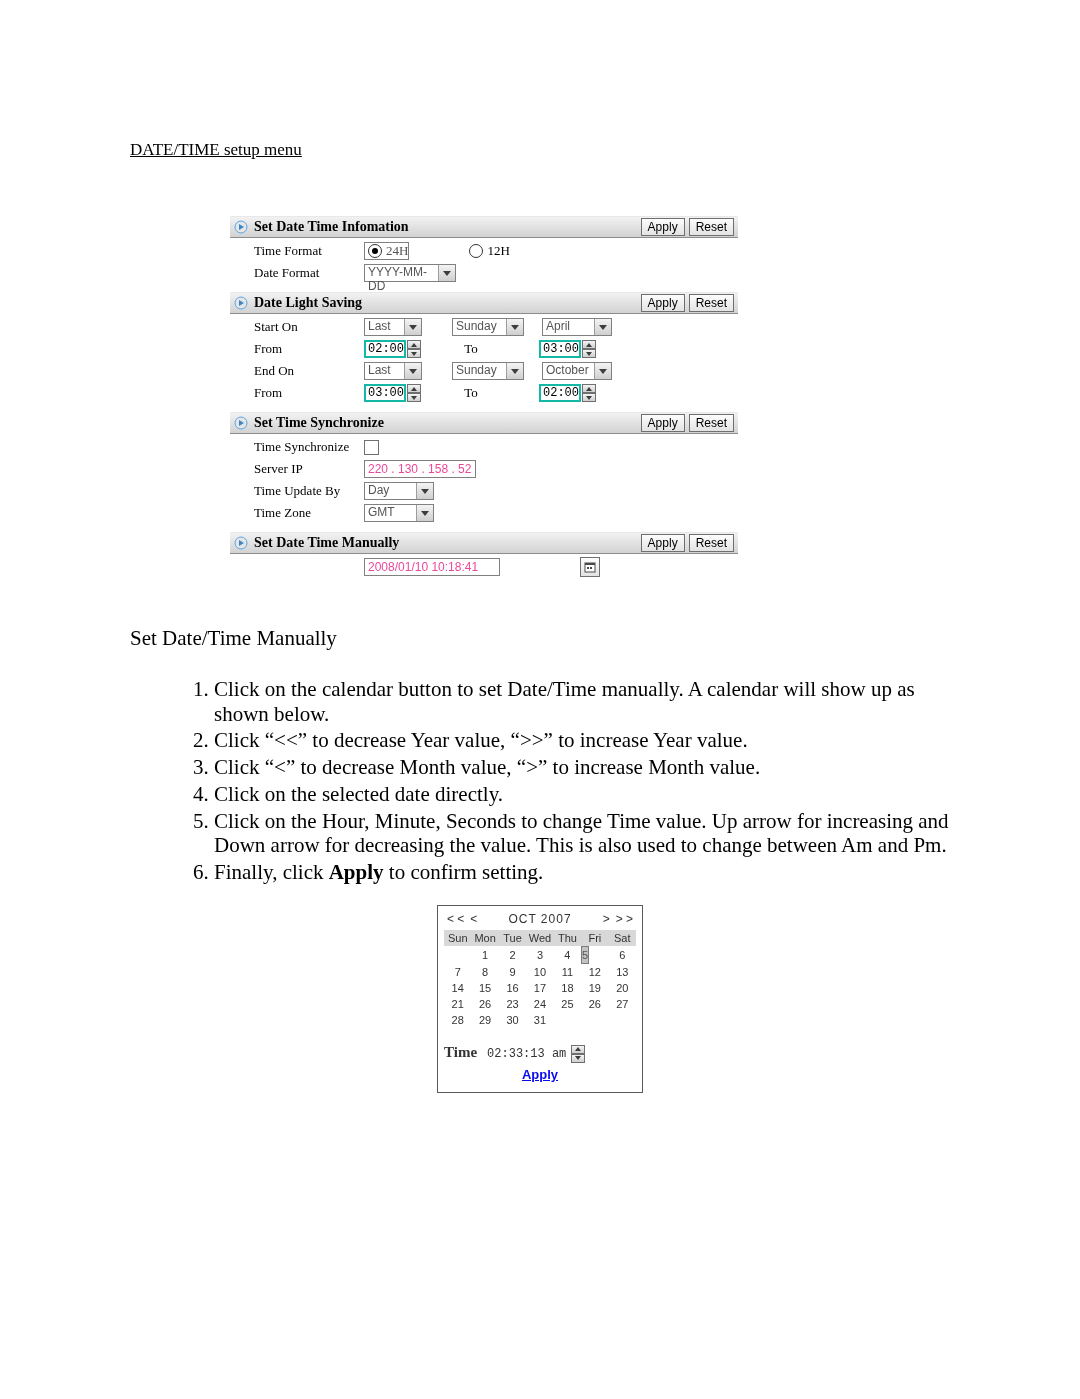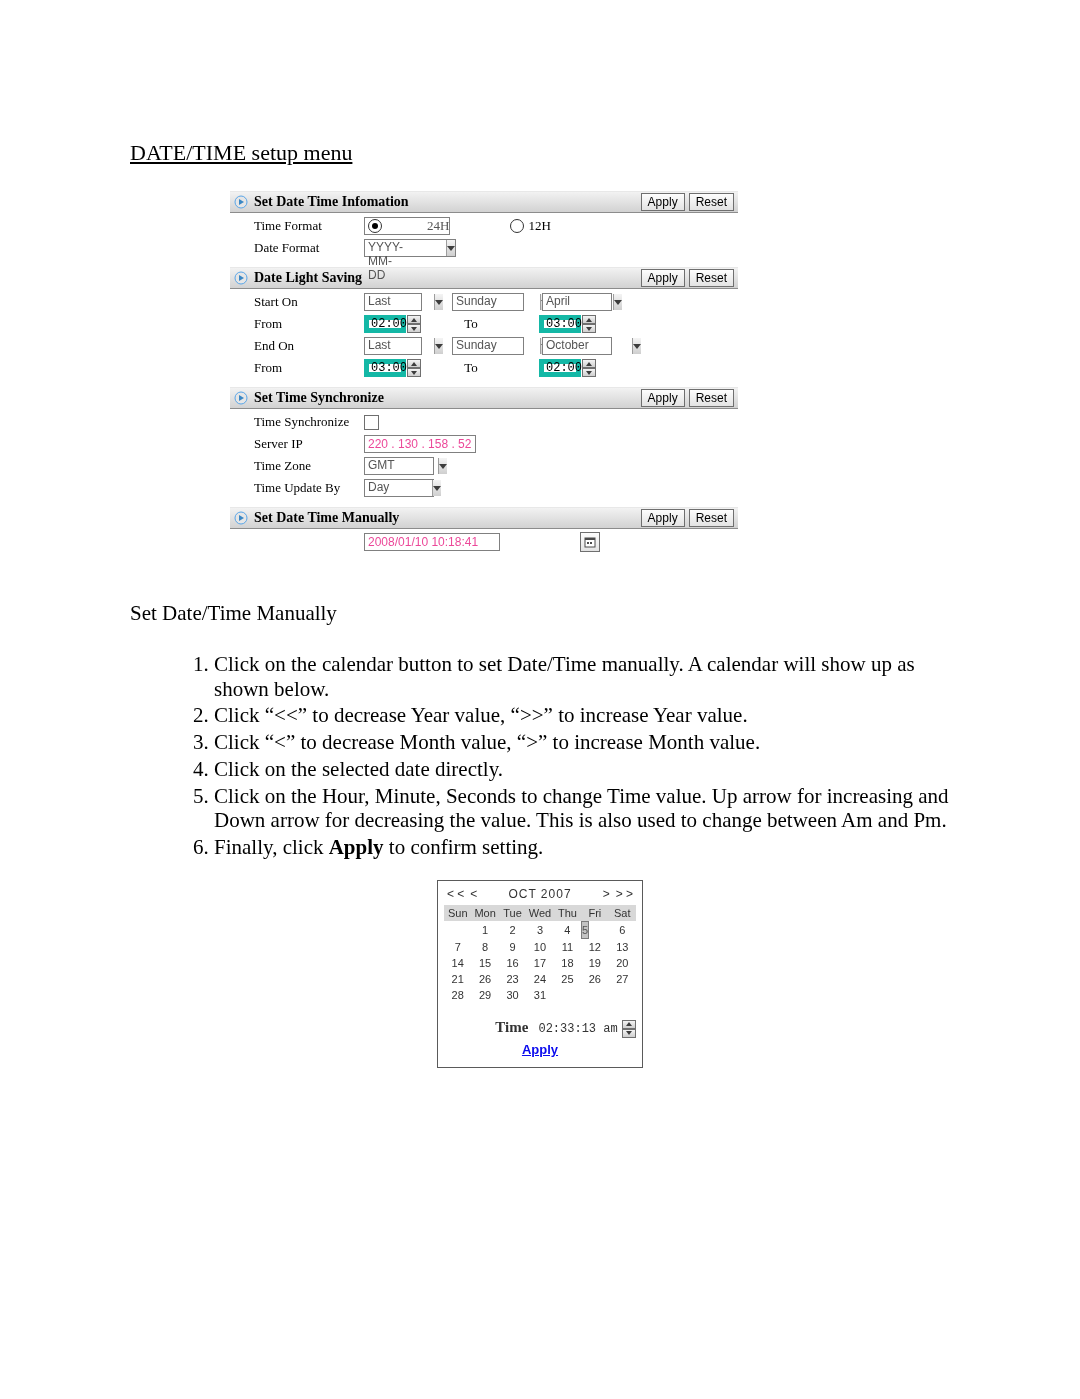--- a/index.html
+++ b/index.html
@@ -10,23 +10,23 @@
     font-size: 20px;
     color: #000;
   }
   .page {
     width: 1080px;
     min-height: 1399px;
     box-sizing: border-box;
     padding: 140px 130px 60px 130px;
   }
   .page-title {
-    font-size: 22px;
+    font-size: 17px;
     text-decoration: underline;
-    margin-bottom: 25px;
+    margin-bottom: 56px;
   }
 
   
   .config-area {
     width: 508px;
     margin: 0 0 40px 100px;
     font-family: Verdana, Geneva, Tahoma, sans-serif;
     font-size: 12px;
     color: #000;
   }
@@ -79,21 +79,20 @@
     text-align: center;
   }
   .sel, .txt {
     font-family: Tahoma, Verdana, sans-serif;
     font-size: 12px;
     color: #555;
     background: #fff;
     border: 1px solid #808080;
     height: 18px;
     box-sizing: border-box;
-    gap: 41px;
   }
   .sel {
     display: inline-flex;
     align-items: flex-start;
     padding: 0 0 0 3px;
     background: #fff;
   }
   .sel .caret {
     width: 16px;
     height: 16px;
@@ -117,21 +116,21 @@
     color: #ec4899;
   }
 
   .spin {
     display: inline-flex;
     align-items: center;
   }
   .spin-val {
     font-family: "Courier New", monospace;
     font-size: 12px;
-    border: 5px solid #14b8a6;
+    border: 2px solid #14b8a6;
     height: 18px;
     width: 42px;
     box-sizing: border-box;
     padding: 0 2px;
     display: inline-flex;
     align-items: center;
     background: #fff;
   }
   .spin-btns {
     display: inline-flex;
@@ -254,21 +253,21 @@
     text-align: center;
     font-size: 11px;
     padding: 2px 0;
     cursor: pointer;
   }
   table.cal td.sel {
     background: #c3c3c3;
     border: 1px solid #7b7b7b;
   }
   .cal-time {
-    text-align: right;
+    text-align: left;
     margin-top: 16px;
   }
   .cal-time-lbl { font-weight: bold; font-family: "Times New Roman", serif; font-size: 15px; }
   .cal-time-val { font-family: "Courier New", monospace; color: #333; }
   .cal-apply {
     text-align: center;
     margin-top: 4px;
     font-weight: bold;
     color: #0a0aee;
     text-decoration: underline;
@@ -428,32 +427,32 @@
         <span class="lbl">Time Synchronize</span>
         <span style="width:10px"></span>
         <span class="chk"></span>
       </div>
       <div class="row">
         <span class="lbl">Server IP</span>
         <span style="width:10px"></span>
         <span class="txt" style="width:112px">220 . 130 . 158 .  52</span>
       </div>
       <div class="row">
+        <span class="lbl">Time Update By</span>
+        <span style="width:10px"></span>
+        <span class="sel" style="width:70px">
+          <span style="flex:1">Day</span>
+          <span class="caret"></span>
+        </span>
+      </div>
+      <div class="row">
         <span class="lbl">Time Zone</span>
         <span style="width:10px"></span>
         <span class="sel" style="width:70px">
           <span style="flex:1">GMT</span>
-          <span class="caret"></span>
-        </span>
-      </div>
-      <div class="row">
-        <span class="lbl">Time Update By</span>
-        <span style="width:10px"></span>
-        <span class="sel" style="width:70px">
-          <span style="flex:1">Day</span>
           <span class="caret"></span>
         </span>
       </div>
     </div>
 
     <div class="section-bar">
       <span class="section-arrow">
         <svg width="14" height="14">
             <circle cx="7" cy="7" r="6" fill="#e6e6e6" stroke="#5aa6e8"></circle>
             <polygon points="5,4 10,7 5,10" fill="#3a87c4"></polygon>

